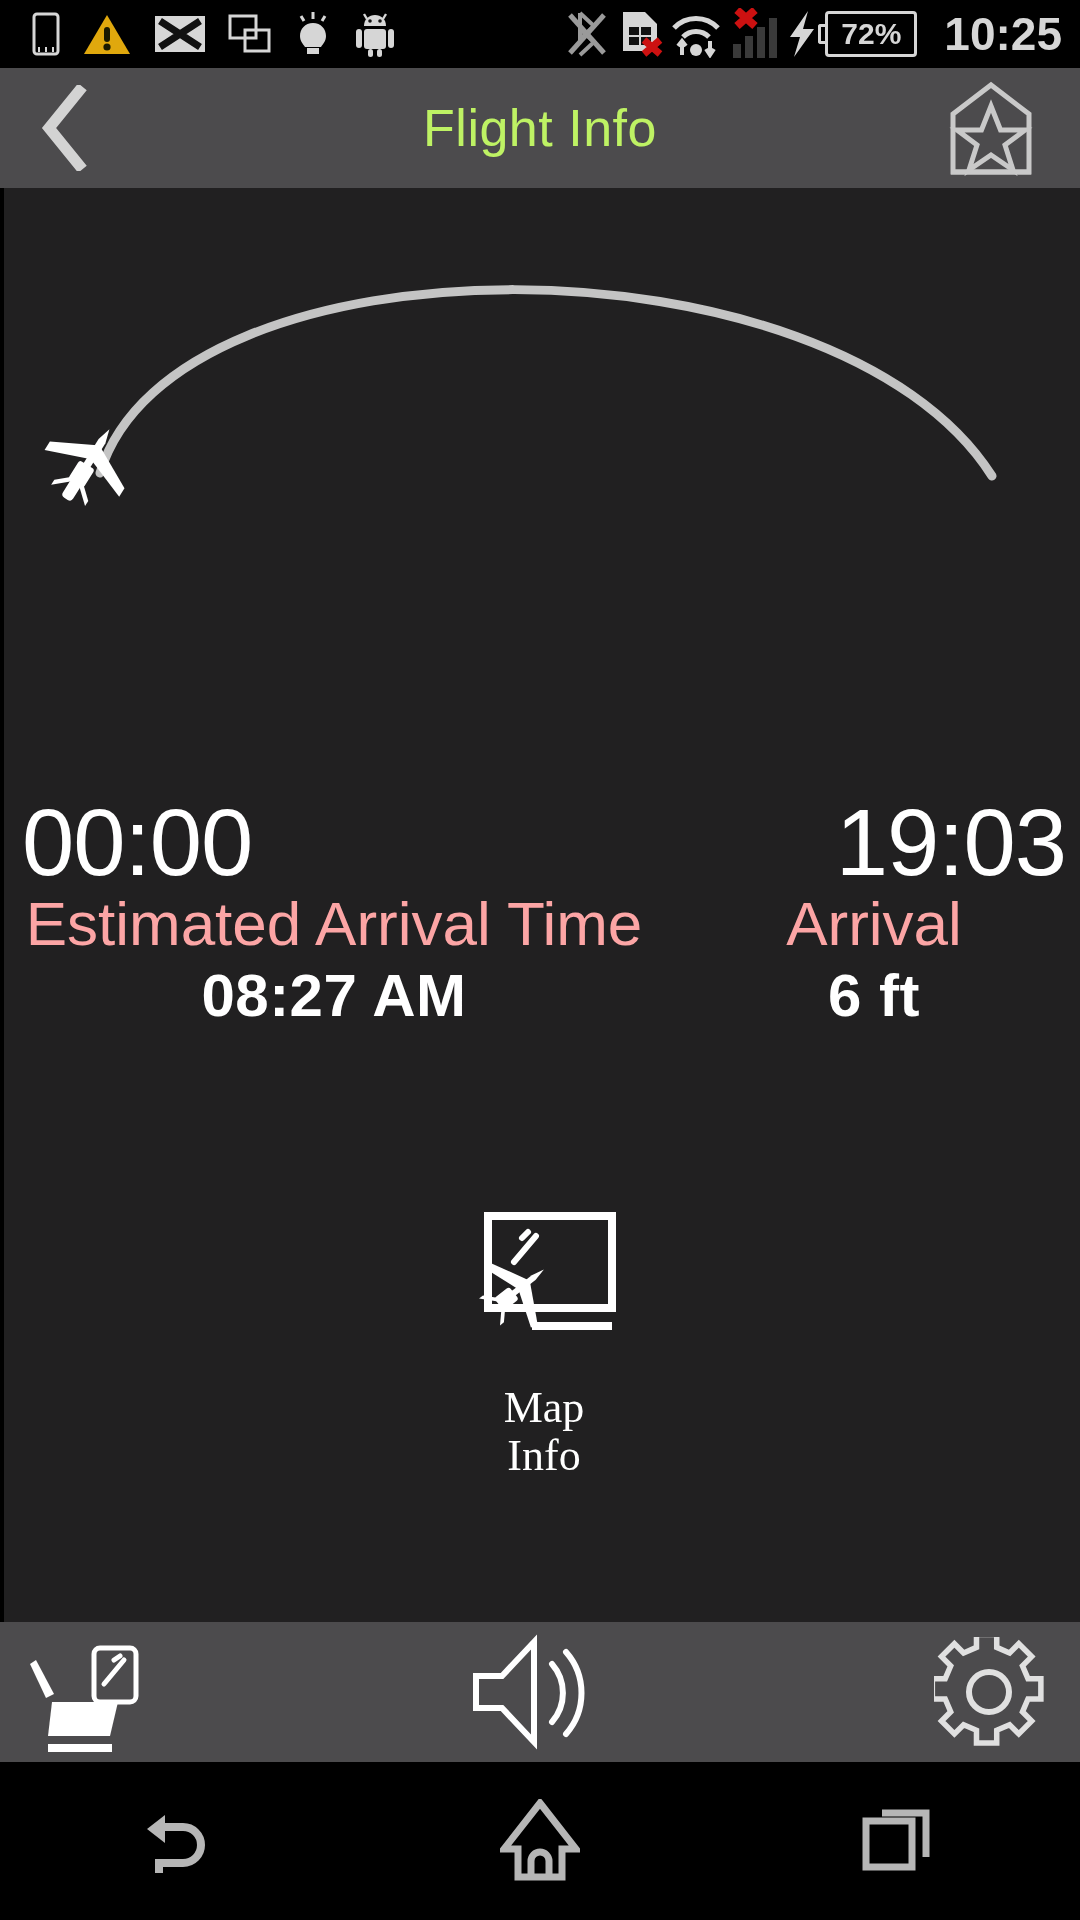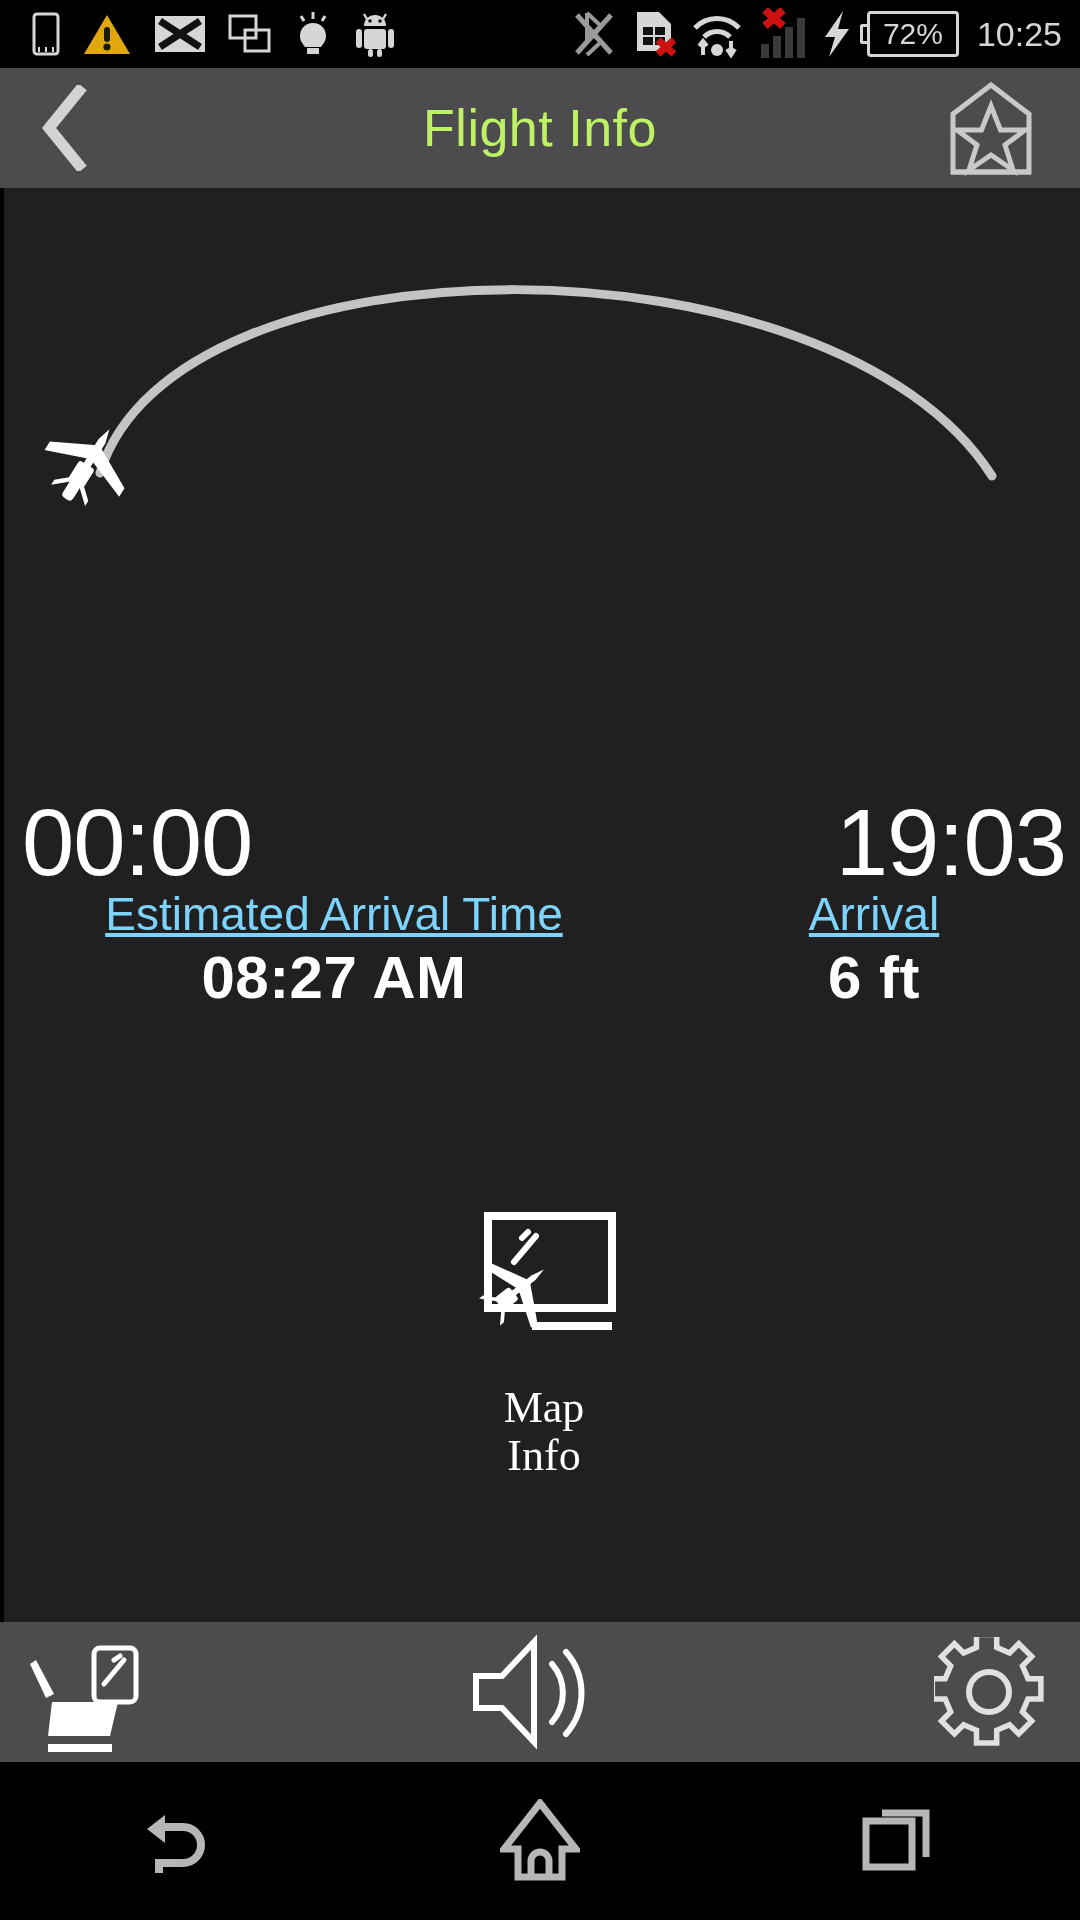--- a/index.html
+++ b/index.html
@@ -20,30 +20,30 @@
     position:absolute; top:0; left:0;
     width:1080px; height:68px;
     background:#000;
     display:flex; align-items:center;
   }
   .sb-left {
     display:flex; align-items:center; gap:22px;
     margin-left:32px;
   }
   .sb-right {
-    display:flex; align-items:center; gap:14px;
-    margin-left:auto; margin-right:18px;
+    display:flex; align-items:center; gap:7px;
+    margin-left:auto; margin-right:18px;font-weight:bold;
   }
   .sb-ico { display:block; }
   .sb-clock {
     color:#d6d6d6;
-    font-size:34px;
+    font-size:46px;
     letter-spacing:0px;
     font-family:"Liberation Sans", sans-serif;
-    margin-left:4px;
+    margin-left:20px;
     line-height:1;
   }
   .sb-batt {
     position:relative;
     display:flex; align-items:center;
   }
   .batt-box {
     width:92px; height:46px;
     border:3px solid #d6d6d6;
     border-radius:4px;
@@ -121,26 +121,25 @@
     position:absolute;
     top:700px; left:0; width:1080px;
     display:flex;
   }
   .stat {
     display:flex; flex-direction:column; align-items:center;
   }
   .stat-eta { width:660px; }
   .stat-alt { width:420px; }
   .stat-label {
-    color:#7dd3fc;
-    font-size:46px;
+    color:#fca5a5;
+    font-size:62px;
     font-weight:400;
     line-height:1.15;
     white-space:nowrap;
-    text-decoration:underline;
   }
   .stat-value {
     margin-top:2px;
     color:#ffffff;
     font-size:60px;
     font-weight:700;
     line-height:1.15;
     letter-spacing:0.5px;
     white-space:nowrap;
   }

